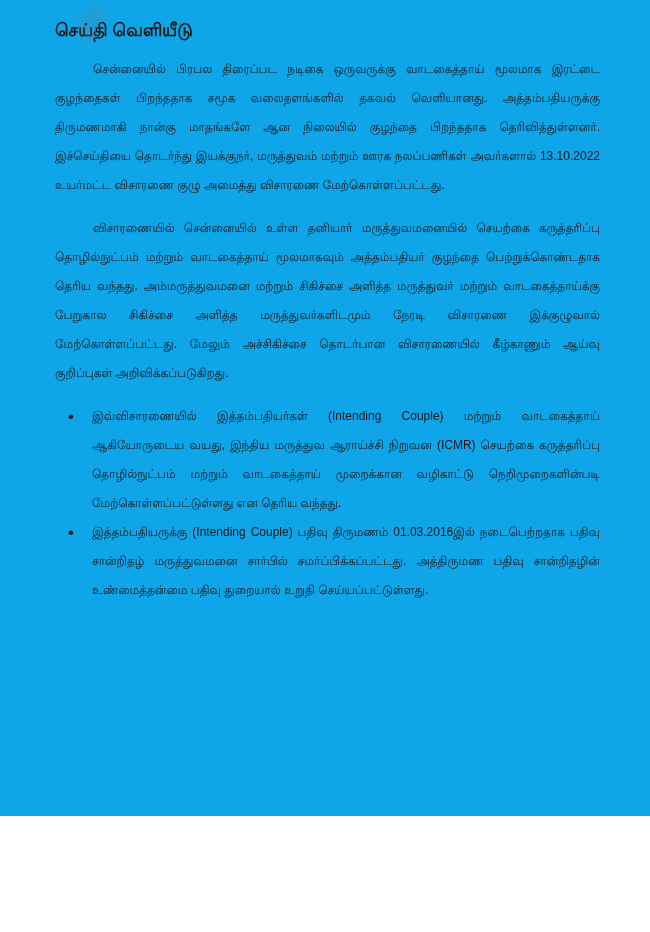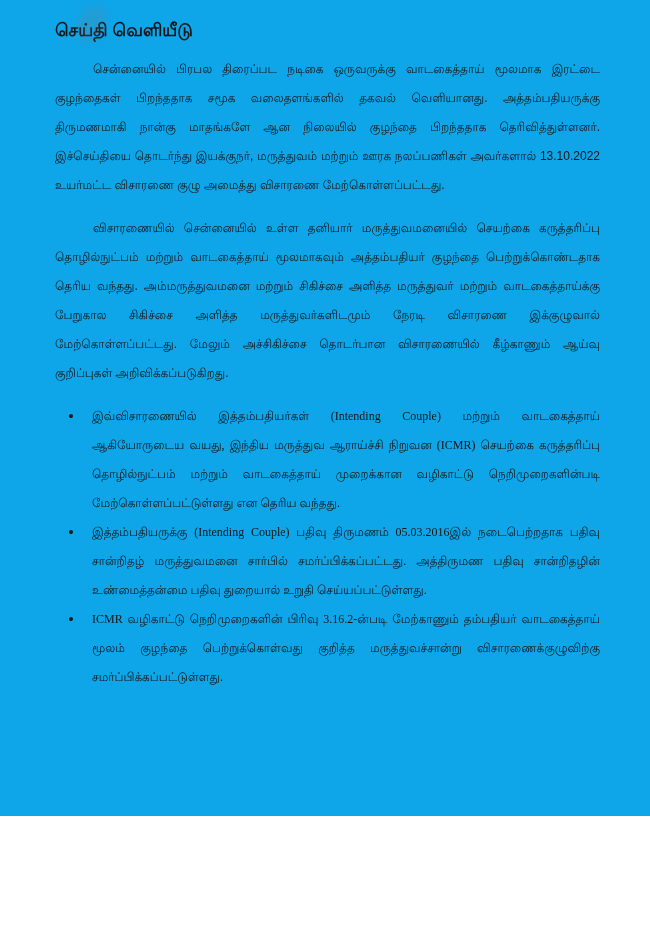--- a/index.html
+++ b/index.html
@@ -45,21 +45,20 @@
     text-align: justify;
   }
   .para {
     margin: 0 0 14px 0;
     text-indent: 38px;
   }
   .bullets {
     list-style: none;
     margin: 4px 0 0 0;
     padding: 0 0 0 37px;
-    font-family: Liberation Serif, serif;
   }
   .bullet {
     position: relative;
     margin: 0;
     padding: 0;
     text-align: justify;
   }
   .bullet::before {
     content: "\2022";
     position: absolute;
@@ -80,19 +79,18 @@
   </div>
 
   <div class="body-text">
 
     <p class="para">சென்னையில் பிரபல திரைப்பட நடிகை ஒருவருக்கு வாடகைத்தாய் மூலமாக இரட்டை குழந்தைகள் பிறந்ததாக சமூக வலைதளங்களில் தகவல் வெளியானது. அத்தம்பதியருக்கு திருமணமாகி நான்கு மாதங்களே ஆன நிலையில் குழந்தை பிறந்ததாக தெரிவித்துள்ளனர். இச்செய்தியை தொடர்ந்து இயக்குநர், மருத்துவம் மற்றும் ஊரக நலப்பணிகள் அவர்களால் 13.10.2022 உயர்மட்ட விசாரணை குழு அமைத்து விசாரணை மேற்கொள்ளப்பட்டது.</p>
 
     <p class="para">விசாரணையில் சென்னையில் உள்ள தனியார் மருத்துவமனையில் செயற்கை கருத்தரிப்பு தொழில்நுட்பம் மற்றும் வாடகைத்தாய் மூலமாகவும் அத்தம்பதியர் குழந்தை பெற்றுக்கொண்டதாக தெரிய வந்தது. அம்மருத்துவமனை மற்றும் சிகிச்சை அளித்த மருத்துவர் மற்றும் வாடகைத்தாய்க்கு பேறுகால சிகிச்சை அளித்த மருத்துவர்களிடமும் நேரடி விசாரணை இக்குழுவால் மேற்கொள்ளப்பட்டது. மேலும் அச்சிகிச்சை தொடர்பான விசாரணையில் கீழ்காணும் ஆய்வு குறிப்புகள் அறிவிக்கப்படுகிறது.</p>
 
     <ul class="bullets">
       <li class="bullet">இவ்விசாரணையில் இத்தம்பதியர்கள் (Intending Couple) மற்றும் வாடகைத்தாய் ஆகியோருடைய வயது, இந்திய மருத்துவ ஆராய்ச்சி நிறுவன (ICMR) செயற்கை கருத்தரிப்பு தொழில்நுட்பம் மற்றும் வாடகைத்தாய் முறைக்கான வழிகாட்டு நெறிமுறைகளின்படி மேற்கொள்ளப்பட்டுள்ளது என தெரிய வந்தது.</li>
-      <li class="bullet">இத்தம்பதியருக்கு (Intending Couple) பதிவு திருமணம் 05.03.2016இல் நடைபெற்றதாக பதிவு சான்றிதழ் மருத்துவமனை சார்பில் சமர்ப்பிக்கப்பட்டது. அத்திருமண பதிவு சான்றிதழின் உண்மைத்தன்மை பதிவு துறையால் உறுதி செய்யப்பட்டுள்ளது.</li>
-      <li class="bullet">ICMR வழிகாட்டு நெறிமுறைகளின் பிரிவு 3.16.2-ன்படி மேற்காணும் தம்பதியர் வாடகைத்தாய் மூலம் குழந்தை பெற்றுக்கொள்வது குறித்த மருத்துவச்சான்று விசாரணைக்குழுவிற்கு சமர்ப்பிக்கப்பட்டுள்ளது.</li>
+      <li class="bullet">இத்தம்பதியருக்கு (Intending Couple) பதிவு திருமணம் 01.03.2016இல் நடைபெற்றதாக பதிவு சான்றிதழ் மருத்துவமனை சார்பில் சமர்ப்பிக்கப்பட்டது. அத்திருமண பதிவு சான்றிதழின் உண்மைத்தன்மை பதிவு துறையால் உறுதி செய்யப்பட்டுள்ளது.</li>
     </ul>
 
   </div>
 
 </div>
 
 </body></html>

